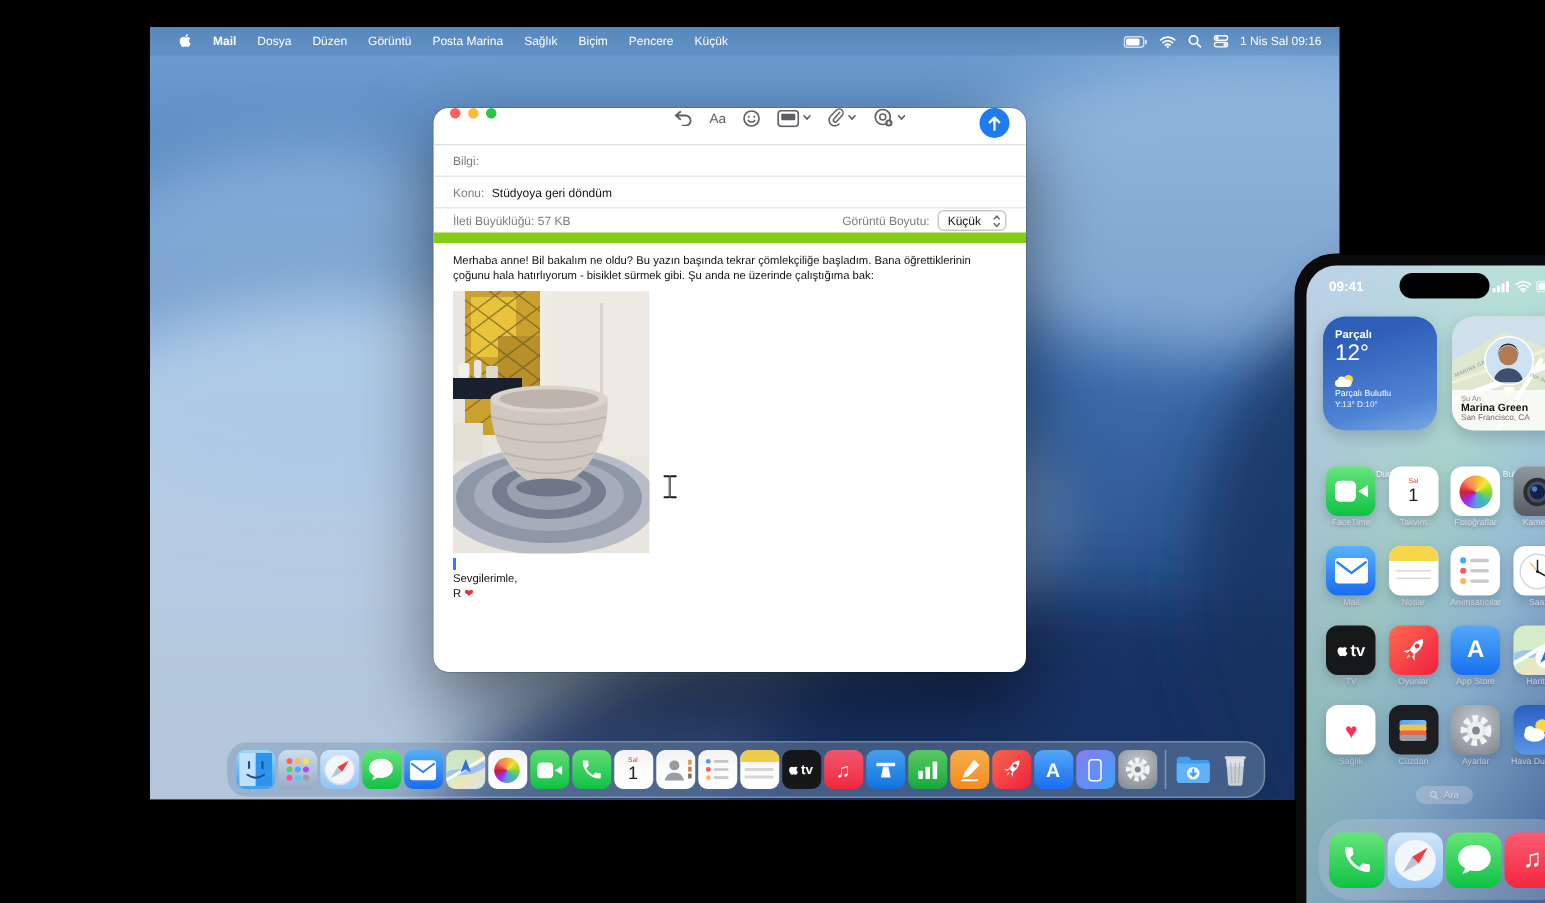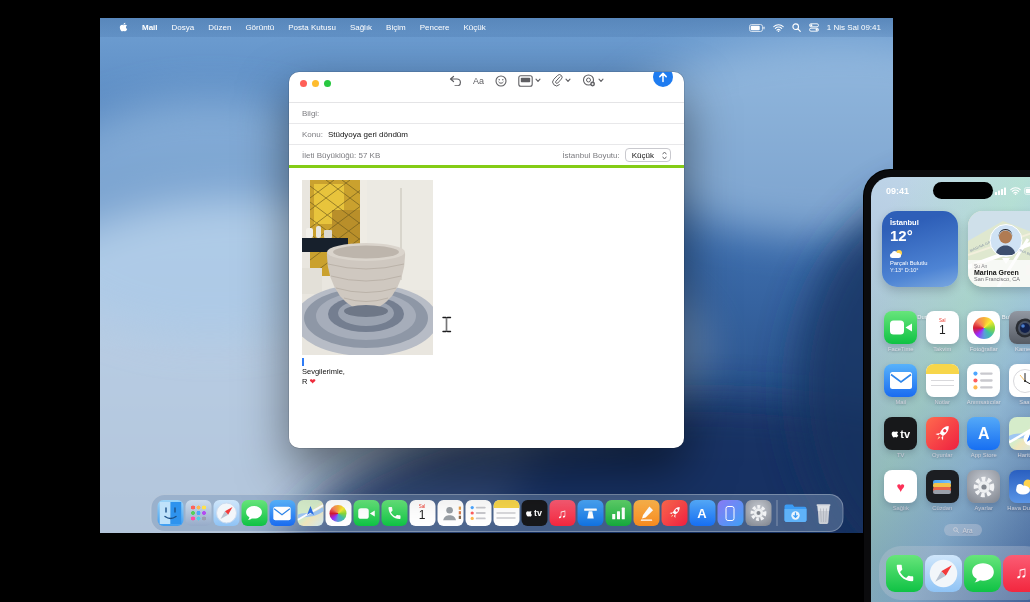--- a/index.html
+++ b/index.html
@@ -18,34 +18,34 @@
   .menubar .mitem { padding:0 7px; white-space:nowrap; }
   .menubar .appname { font-weight:bold; }
   .menubar .spacer { flex:1; }
   .mb-status { display:flex; align-items:center; gap:8px; }
   .mb-status svg { display:block; }
 
   
   .mail-window { position:absolute; left:189px; top:54px; width:395px; height:376px; z-index:6;
     background:#fff; border-radius:10px; box-shadow:0 22px 50px rgba(0,0,0,.5), 0 0 0 .5px rgba(0,0,0,.2);
     font-size:8px; color:#111; overflow:hidden; }
-  .mw-toolbar { height:25px; display:flex; align-items:flex-end; padding:15px 11px; border-bottom:1px solid #e4e4e6; }
+  .mw-toolbar { height:25px; display:flex; align-items:flex-start; padding:0 11px; border-bottom:1px solid #e4e4e6; }
   .traffic { display:flex; gap:5px; }
   .tl { width:7px; height:7px; border-radius:50%; }
   .tl.red { background:#ff5f57; } .tl.yellow { background:#febc2e; } .tl.green { background:#28c840; }
   .mw-tools { display:flex; align-items:center; gap:11px; margin-left:118px; color:#5f5f63; }
   .mw-tools svg { display:block; }
   .fmt-aa { font-size:9px; color:#5f5f63; }
   .tool-group { display:flex; align-items:center; gap:2px; }
   .send-btn { margin-left:auto; width:20px; height:20px; border-radius:50%; background:#1f7cf0;
     display:flex; align-items:center; justify-content:center; }
   .field-row { display:flex; align-items:center; height:21px; padding:0 13px; border-bottom:1px solid #e8e8ea; }
   .f-label { color:#7c7c80; margin-right:5px; }
   .token { background:#aecdf4; border-radius:3px; padding:1px 4px; display:flex; align-items:center; gap:3px; color:#0b1a33; }
-  .size-row { height:23px; display:flex; align-items:center; padding:0 13px; border-bottom:3px solid #84cc16; }
+  .size-row { height:23px; display:flex; align-items:center; padding:0 13px; border-bottom:7px solid #84cc16; }
   .size-row .left { color:#7c7c80; }
   .size-row .right { margin-left:auto; display:flex; align-items:center; gap:5px; color:#7c7c80; }
   .select-box { border:1px solid #c9c9ce; border-radius:4px; height:14px; padding:0 3px 0 6px;
     display:flex; align-items:center; gap:8px; color:#111; background:#fff; }
   .mw-body { padding:7px 13px; font-size:7.5px; line-height:1.35; }
   .pottery { width:131px; height:175px; margin-top:5px; display:block; }
   .caret { width:1.5px; height:8px; background:#2f7cf6; margin-top:3px; }
   .signoff { margin-top:1px; }
   .sig-heart { color:#ee2c3c; }
 
@@ -120,21 +120,21 @@
     background:linear-gradient(115deg,#bcd5ea 8%,#b0e0d2 40%,#9cc8e2 62%,#4a6fa8 95%); }
   .ios-shade { position:absolute; inset:0; background:linear-gradient(200deg, rgba(255,255,255,.12), rgba(20,40,90,.25) 90%); }
   .ios-status { position:relative; height:22px; display:flex; align-items:center; padding:6px 15px 0; color:#fff; }
   .ios-time { font-size:9px; font-weight:bold; }
   .island { position:absolute; left:50%; transform:translateX(-50%); top:5px; width:60px; height:17px; border-radius:9px; background:#000; }
   .ios-sicons { margin-left:auto; display:flex; align-items:center; gap:3px; }
   .widgets { position:relative; display:flex; justify-content:space-between; padding:0 11px; margin-top:12px; }
   .widget { width:76px; height:76px; border-radius:15px; overflow:hidden; position:relative; box-shadow:0 4px 10px rgba(0,0,30,.18); }
   .w-weather { background:linear-gradient(165deg,#2e5fb8 20%,#4e84d4 75%,#7aa8e0); color:#fff; padding:7px 8px; }
   .ww-city { font-size:7.5px; font-weight:bold; }
-  .ww-temp { font-size:15px; font-weight:700; margin-top:0px; }
+  .ww-temp { font-size:15px; font-weight:400; margin-top:0px; }
   .ww-cond { font-size:5.8px; margin-top:1px; }
   .ww-hilo { font-size:5.5px; margin-top:1px; opacity:.95; }
   .ww-icon { margin-top:9px; position:relative; width:13px; height:6px; }
   .ww-sun { position:absolute; left:6px; top:-3px; width:6px; height:6px; border-radius:50%; background:#ffd34d; }
   .ww-cloud { position:absolute; left:0; top:0; width:11px; height:5px; border-radius:4px; background:#fff; }
   .ww-cloud::before { content:""; position:absolute; left:2px; top:-2.5px; width:5px; height:5px; border-radius:50%; background:#fff; }
   .w-findmy { background:#dfe8d2; }
   .fm-map { position:absolute; inset:0; }
   .fm-overlay { position:absolute; left:0; right:0; bottom:0; height:27px; background:rgba(252,252,252,.82); padding:3px 6px 0; }
   .fm-now { font-size:5px; color:#8a8a8e; }
@@ -189,21 +189,21 @@
   <div class="menubar">
     <span class="mitem">
       <svg width="9" height="10" viewBox="0 0 384 512">
           <path fill="#fff" d="M318.7 268.7c-.2-36.7 16.4-64.4 50-84.8-18.8-26.9-47.2-41.7-84.7-44.6-35.5-2.8-74.3 20.7-88.5 20.7-15 0-49.4-19.7-76.4-19.7C63.3 141.2 4 184.8 4 273.5q0 39.3 14.4 81.2c12.8 36.7 59 126.7 107.2 125.2 25.2-.6 43-17.9 75.8-17.9 31.8 0 48.3 17.9 76.4 17.9 48.6-.7 90.4-82.5 102.6-119.3-65.2-30.7-61.7-90-61.7-91.9zm-56.6-164.2c27.3-32.4 24.8-61.9 24-72.5-24.1 1.4-52 16.4-67.9 34.9-17.5 19.8-27.8 44.3-25.6 71.9 26.1 2 49.9-11.4 69.5-34.3z"></path>
         </svg>
     </span>
     <span class="mitem appname">Mail</span>
     <span class="mitem">Dosya</span>
     <span class="mitem">Düzen</span>
     <span class="mitem">Görüntü</span>
-    <span class="mitem">Posta Kutusu</span>
+    <span class="mitem">Posta Marina</span>
     <span class="mitem">Sağlık</span>
     <span class="mitem">Biçim</span>
     <span class="mitem">Pencere</span>
     <span class="mitem">Küçük</span>
     <span class="spacer"></span>
     <span class="mb-status">
       <span>
           <svg width="16" height="8" viewBox="0 0 16 8">
             <rect x="0.5" y="0.5" width="13" height="7" rx="2" fill="none" stroke="#fff" stroke-opacity=".7"></rect>
             <rect x="1.7" y="1.7" width="9" height="4.6" rx="1" fill="#fff"></rect>
@@ -223,21 +223,21 @@
           </svg>
         </span>
       <span>
           <svg width="10" height="9" viewBox="0 0 10 9">
             <rect x="0.5" y="0.8" width="9" height="3" rx="1.5" fill="none" stroke="#fff" stroke-width=".9"></rect>
             <circle cx="2.3" cy="2.3" r="1.1" fill="#fff"></circle>
             <rect x="0.5" y="5.2" width="9" height="3" rx="1.5" fill="none" stroke="#fff" stroke-width=".9"></rect>
             <circle cx="7.7" cy="6.7" r="1.1" fill="#fff"></circle>
           </svg>
         </span>
-      <span>1 Nis Sal 09:41</span>
+      <span>1 Nis Sal 09:16</span>
     </span>
   </div>
 
   <div class="mail-window">
     <div class="mw-toolbar">
       <div class="traffic">
         <span class="tl red"></span>
         <span class="tl yellow"></span>
         <span class="tl green"></span>
       </div>
@@ -295,31 +295,32 @@
     <div class="field-row">
       <span class="f-label">Bilgi:</span>
     </div>
     <div class="field-row">
       <span class="f-label">Konu:</span>
       <span>Stüdyoya geri döndüm</span>
     </div>
     <div class="size-row">
       <span class="left">İleti Büyüklüğü: 57 KB</span>
       <span class="right">
-        <span>İstanbul Boyutu:</span>
+        <span>Görüntü Boyutu:</span>
         <span class="select-box">
           <span>Küçük</span>
           <svg width="5" height="9" viewBox="0 0 5 9">
               <path d="M.8 3 2.5 1 4.2 3M.8 6 2.5 8 4.2 6" fill="none" stroke="#6e6e72" stroke-width="1" stroke-linecap="round" stroke-linejoin="round"></path>
             </svg>
         </span>
       </span>
     </div>
 
     <div class="mw-body">
+      <div>Merhaba anne! Bil bakalım ne oldu? Bu yazın başında tekrar çömlekçiliğe başladım. Bana öğrettiklerinin çoğunu hala hatırlıyorum - bisiklet sürmek gibi. Şu anda ne üzerinde çalıştığıma bak:</div>
 
       <svg class="pottery" viewBox="0 0 131 175">
         <rect width="131" height="175" fill="#e9e6df"></rect>
         <rect x="64" y="0" width="67" height="110" fill="#eceae3"></rect>
         <rect x="98" y="8" width="2" height="92" fill="#d8d5cc"></rect>
         <rect x="8" y="0" width="56" height="96" fill="#caa12e"></rect>
         <rect x="12" y="4" width="30" height="40" fill="#e8c43c"></rect>
         <rect x="30" y="30" width="30" height="55" fill="#b98f2a"></rect>
         <g stroke="#6d5a1e" stroke-width="1" opacity=".65">
           <path d="M8 6 64 48M8 22 64 64M8 38 64 80M8 54 56 90M24 0 64 30M40 0 64 18"></path>
@@ -539,21 +540,21 @@
         <svg width="16" height="8" viewBox="0 0 16 8">
             <rect x="0.5" y="0.5" width="13" height="7" rx="2" fill="none" stroke="#fff" stroke-opacity=".6"></rect>
             <rect x="1.7" y="1.7" width="10.6" height="4.6" rx="1" fill="#fff"></rect>
             <rect x="14.3" y="2.5" width="1.4" height="3" rx=".7" fill="#fff" fill-opacity=".6"></rect>
           </svg>
       </span>
     </div>
 
     <div class="widgets">
       <div class="widget w-weather">
-        <div class="ww-city">İstanbul</div>
+        <div class="ww-city">Parçalı</div>
         <div class="ww-temp">12°</div>
         <div class="ww-icon">
             <span class="ww-sun"></span>
             <span class="ww-cloud"></span>
           </div>
         <div class="ww-cond">Parçalı Bulutlu</div>
         <div class="ww-hilo">Y:13° D:10°</div>
       </div>
       <div class="widget w-findmy">
         <svg class="fm-map" width="76" height="76" viewBox="0 0 76 76">

